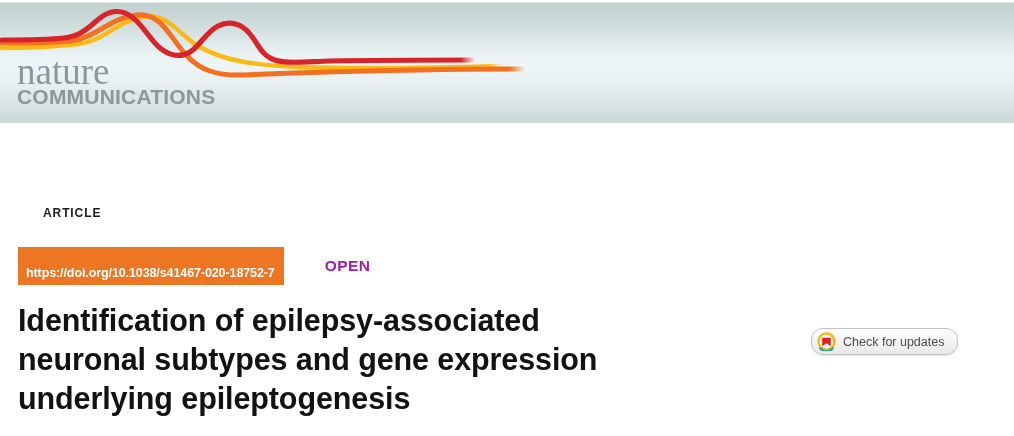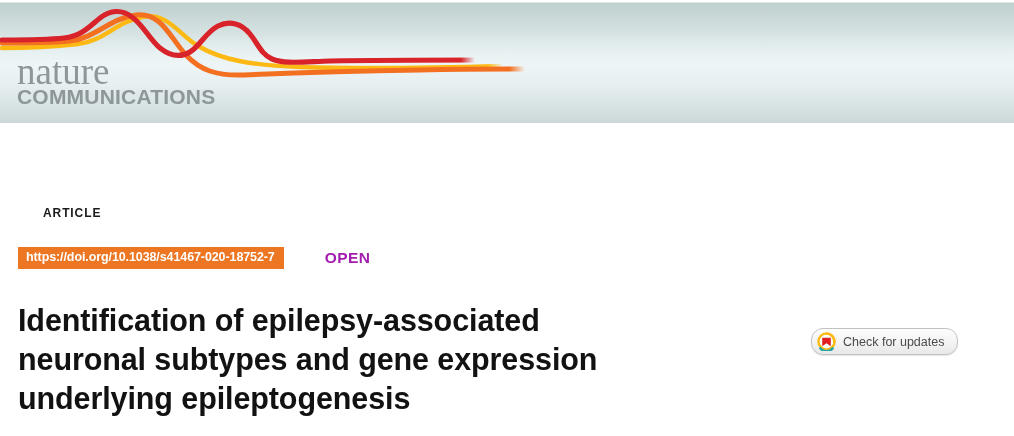--- a/index.html
+++ b/index.html
@@ -93,21 +93,21 @@
     top: 124px;
     display: flex;
     align-items: center;
   }
   .doi-badge {
     background: #ed7623;
     color: #ffffff;
     font-size: 12.5px;
     font-weight: 700;
     letter-spacing: -0.1px;
-    padding: 4px 9px 5px 8px;
+    padding: 20px 9px 5px 8px;
     line-height: 13px;
     white-space: nowrap;
   }
   .open-label {
     margin-left: 41px;
     color: #a21caf;
     font-size: 15.5px;
     font-weight: 700;
     letter-spacing: 0.4px;
   }

